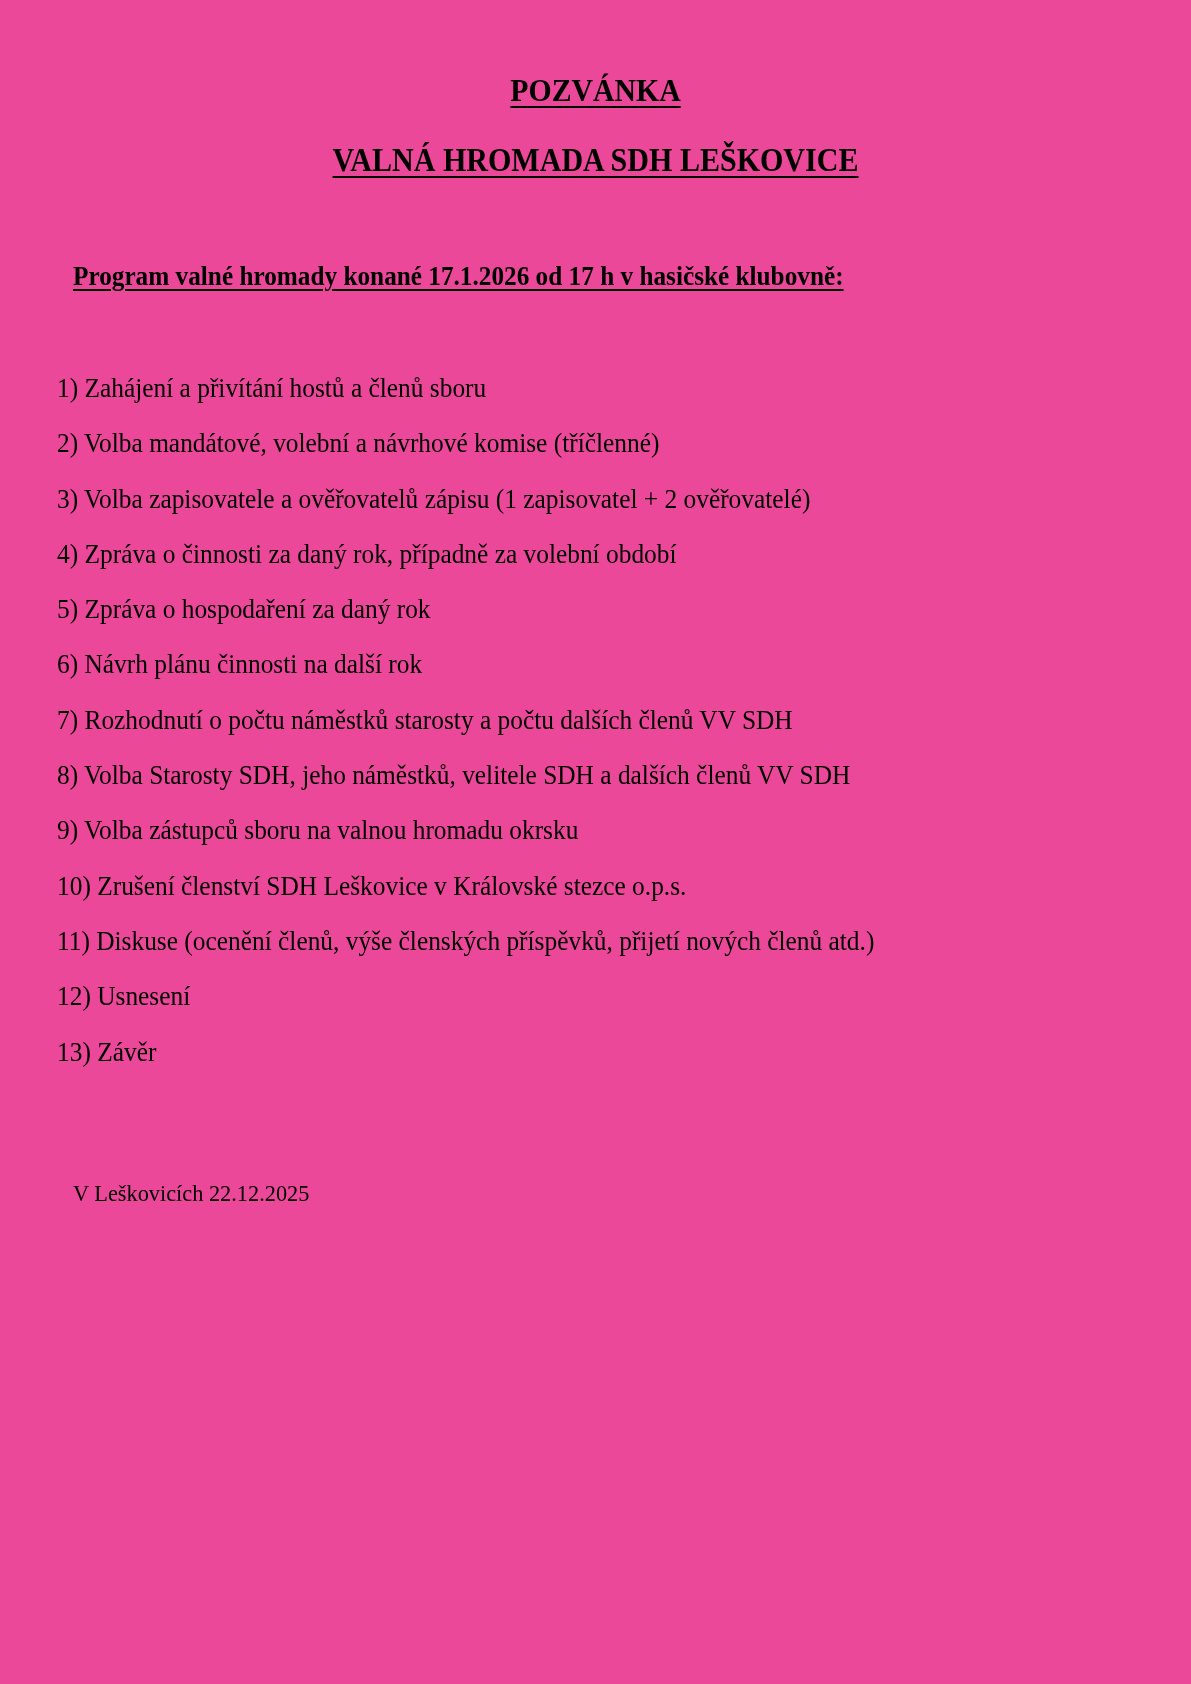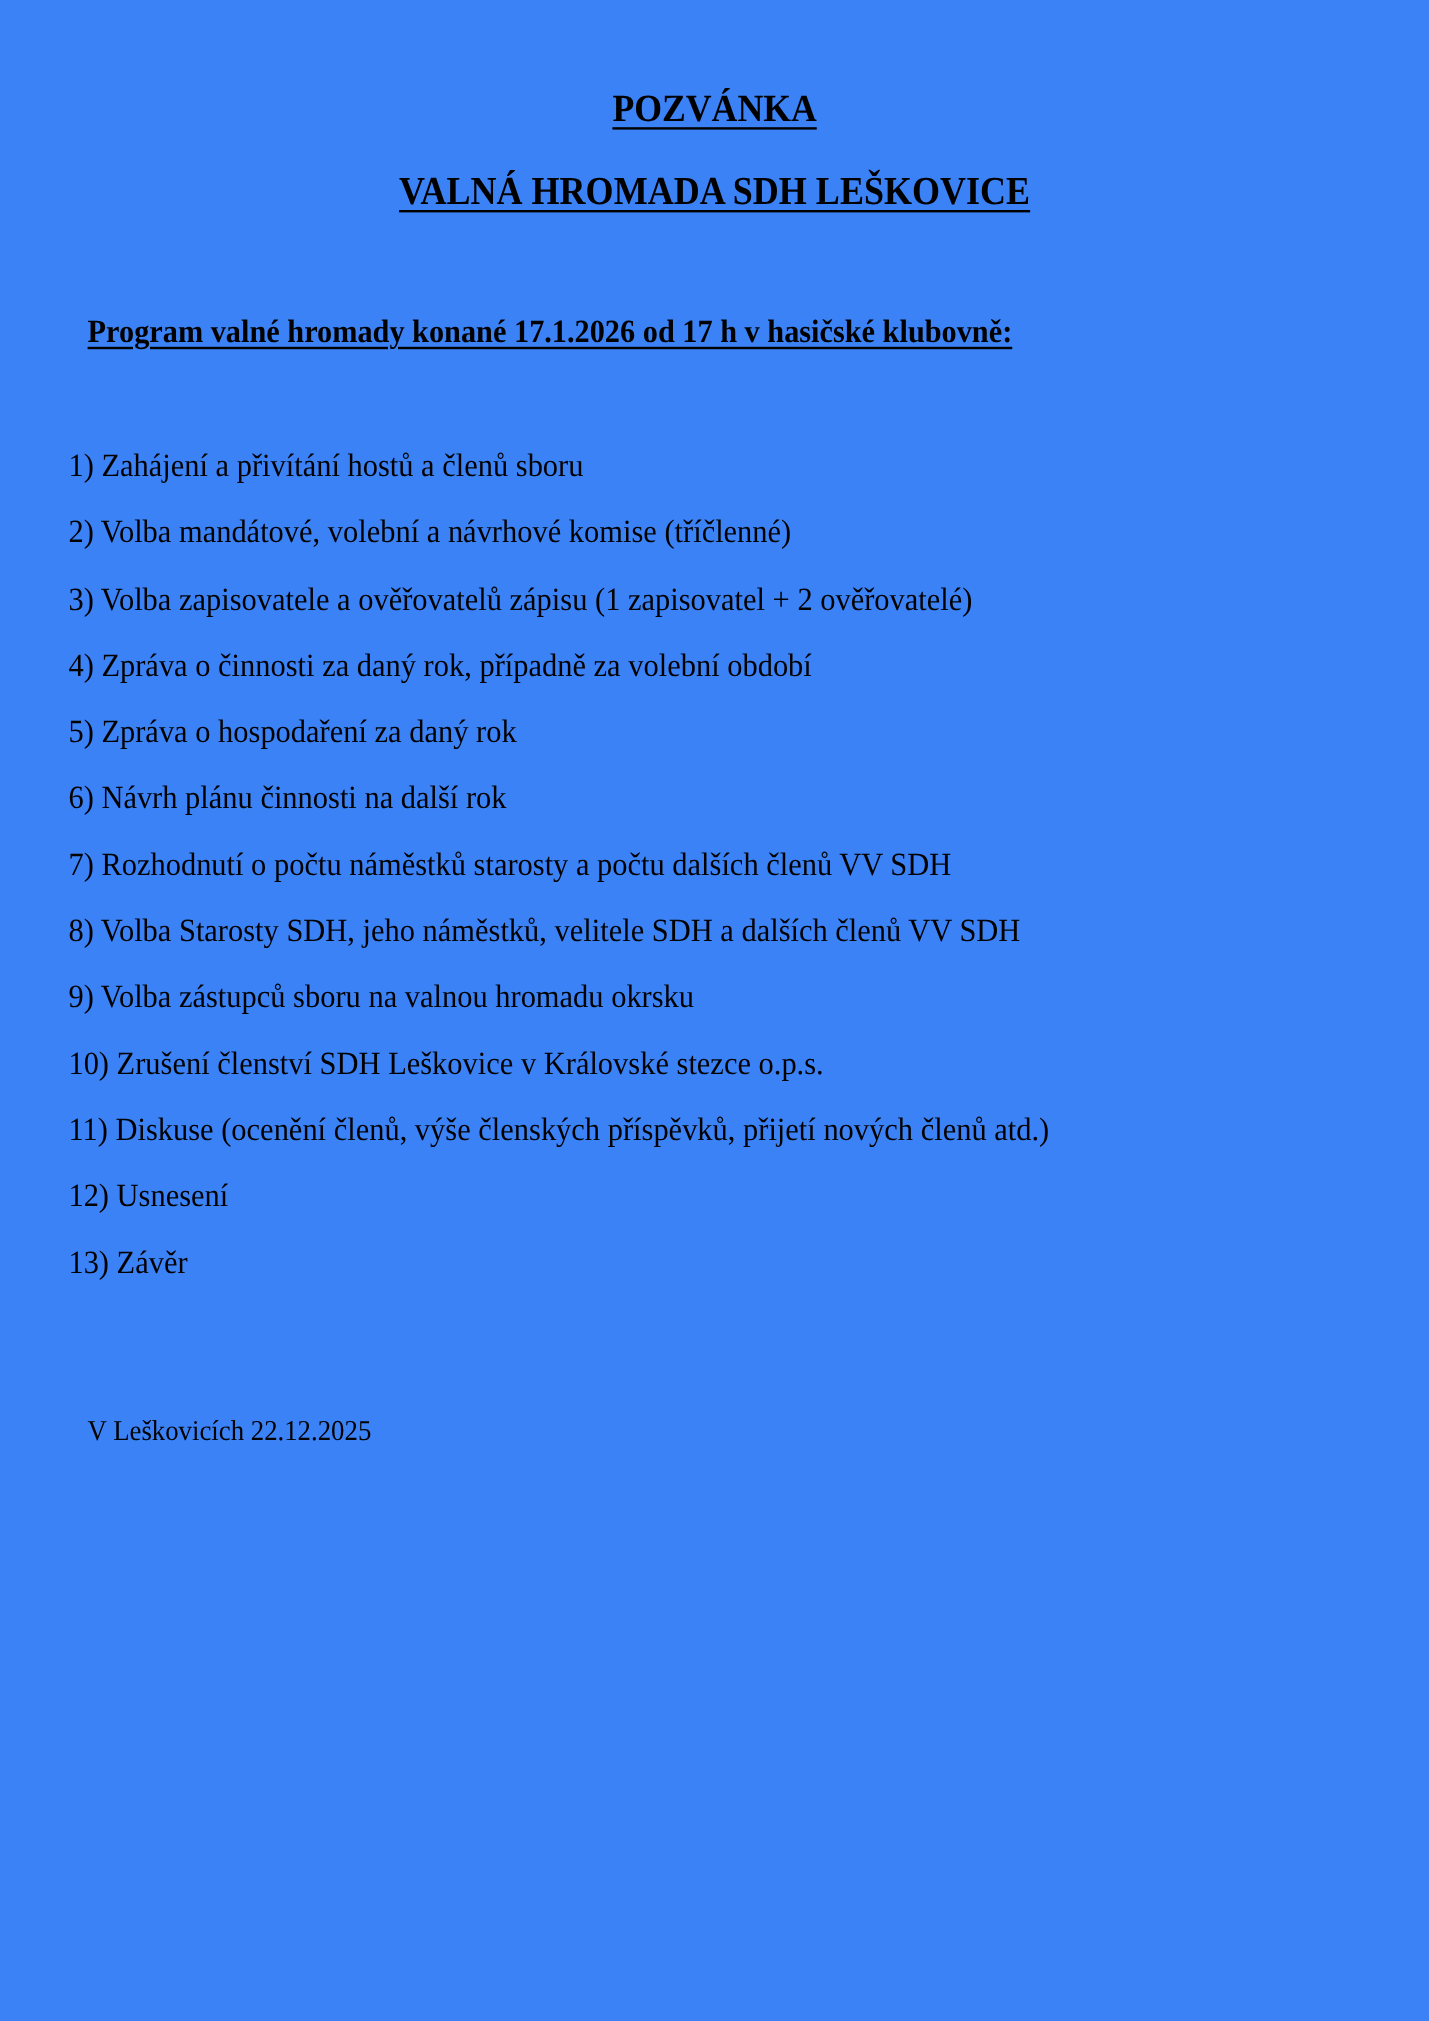--- a/index.html
+++ b/index.html
@@ -13,21 +13,21 @@
       position: relative;
       overflow: hidden;
       font-family: "Liberation Serif", "DejaVu Serif", serif;
       color: #000000;
     }
     .page {
       position: absolute;
       left: 0; top: 0;
       width: 1191px;
       height: 1684px;
-      background: #3b82f6;
+      background: #ec4899;
     }
     .title {
       position: absolute;
       left: 0;
       width: 1191px;
       text-align: center;
       font-weight: bold;
       white-space: nowrap;
       margin: 0;
     }

